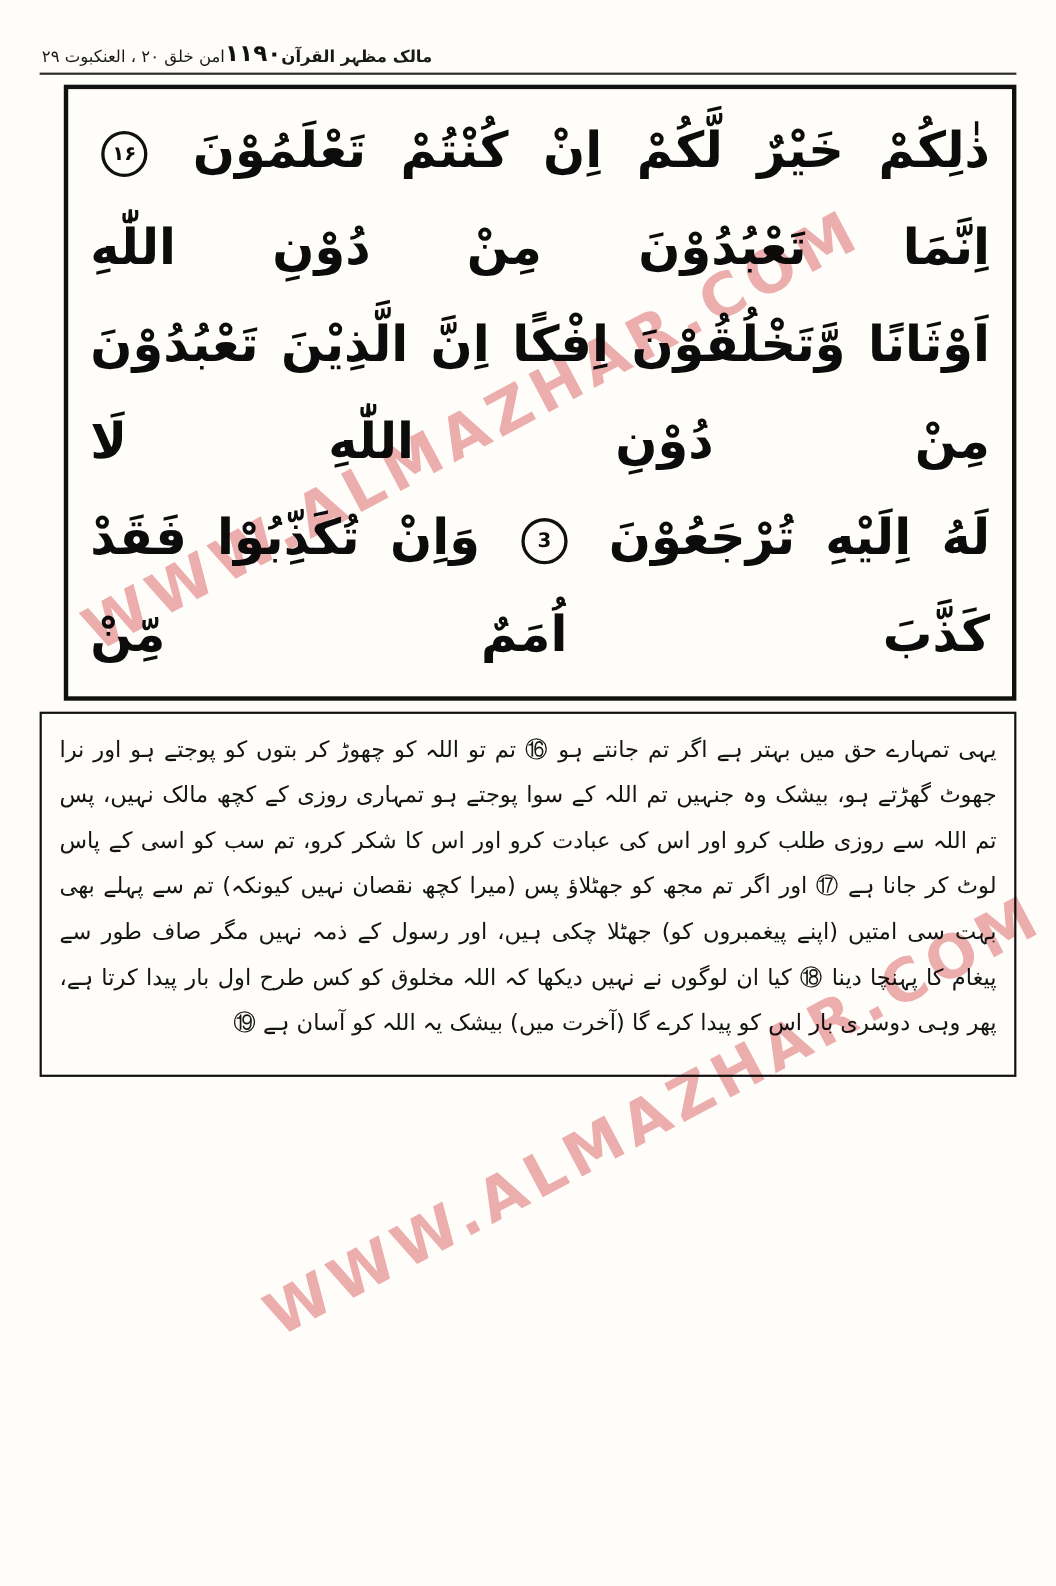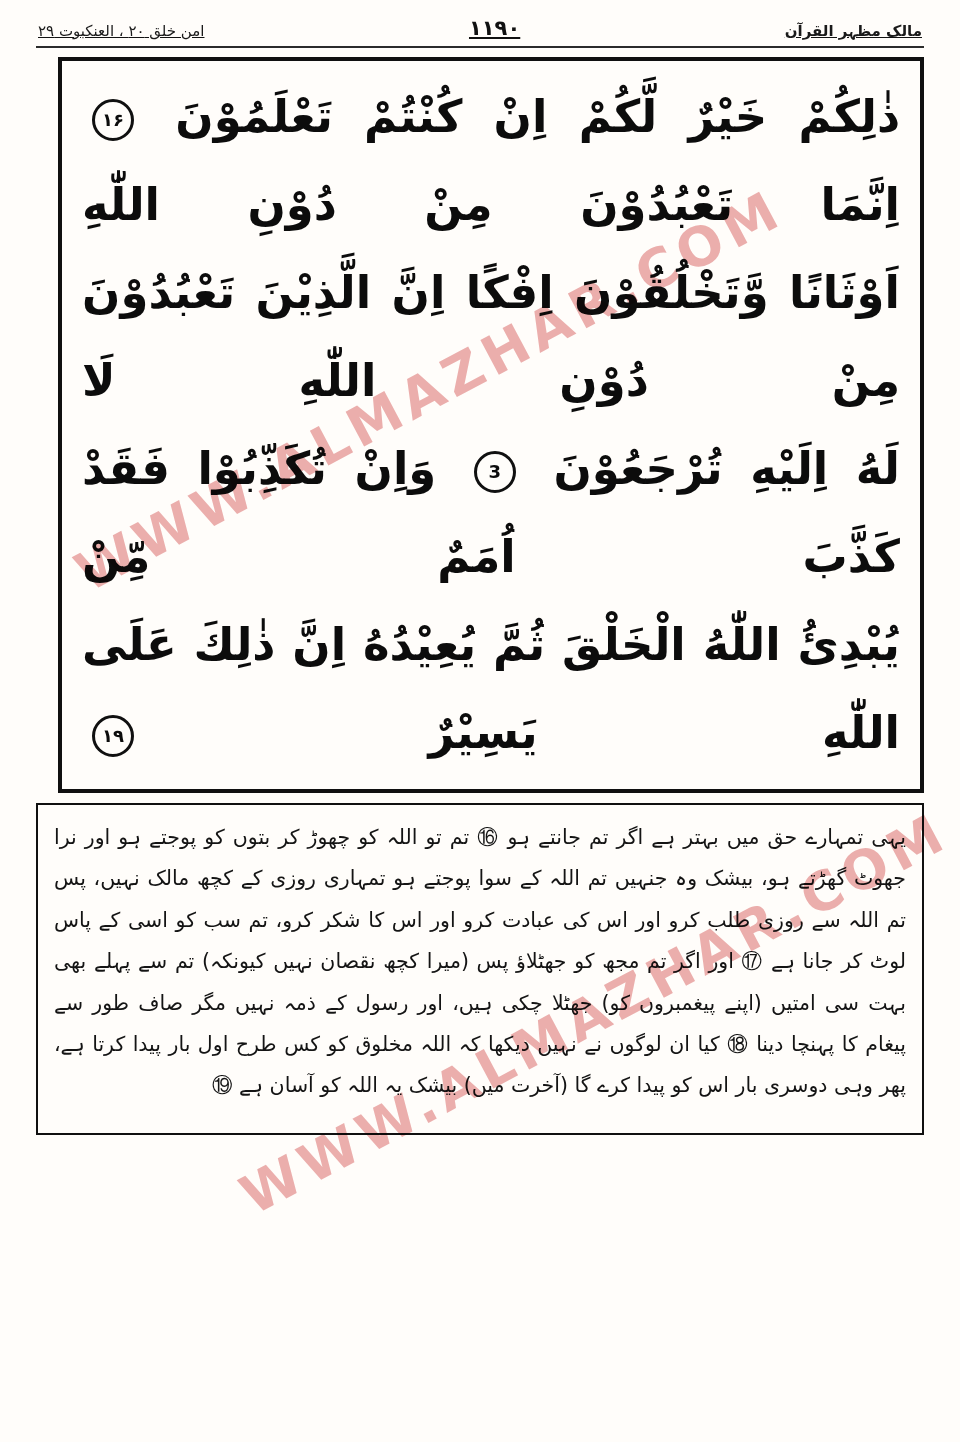--- a/index.html
+++ b/index.html
@@ -20,28 +20,26 @@
     overflow: hidden;
     display: flex;
     flex-direction: column;
     color: #111;
   }
 
   
   .header {
     display: flex;
     direction: ltr;
-    justify-content: space-between;
     align-items: flex-end;
     padding: 2px 2px 3px 2px;
-    text-decoration: underline;
   }
   .h-side { font-size: 15px; color: #1a1a1a; direction: rtl; }
   .h-right { font-weight: bold; }
-  .h-center { font-size: 21px; letter-spacing: 2px; font-weight: bold; }
+  .h-center { font-size: 21px; letter-spacing: 2px; font-weight: bold; margin-top: 20px; }
   .header-rule {
     border-bottom: 2px solid #2b2b2b;
     margin: 3px 0 9px 0;
   }
 
   
   .quran-box {
     border: 4px solid #101010;
     padding: 12px 20px;
     direction: rtl;
@@ -118,20 +116,19 @@
     <div class="h-center">۱۱۹۰</div>
     <div class="h-side h-right">مالک مظہر القرآن</div>
   </header>
 
   <div class="header-rule"></div>
 
   <section class="quran-box" id="quran-box">
       <div class="quran-line"><span>ذٰلِكُمْ خَيْرٌ لَّكُمْ اِنْ كُنْتُمْ تَعْلَمُوْنَ</span> <span class="ayah-marker">۱۶</span> <span>اِنَّمَا تَعْبُدُوْنَ مِنْ دُوْنِ اللّٰهِ</span></div>
       <div class="quran-line"><span>اَوْثَانًا وَّتَخْلُقُوْنَ اِفْكًا اِنَّ الَّذِيْنَ تَعْبُدُوْنَ مِنْ دُوْنِ اللّٰهِ لَا</span></div>
       <div class="quran-line"><span>لَهُ اِلَيْهِ تُرْجَعُوْنَ</span> <span class="ayah-marker">3</span> <span>وَاِنْ تُكَذِّبُوْا فَقَدْ كَذَّبَ اُمَمٌ مِّنْ</span></div>
-      <div class="quran-line"><span>يُبْدِئُ اللّٰهُ الْخَلْقَ ثُمَّ يُعِيْدُهُ اِنَّ ذٰلِكَ عَلَى اللّٰهِ يَسِيْرٌ</span> <span class="ayah-marker">۱۹</span></div>
     </section>
 
   <section class="urdu-box translation-box">
     <p class="urdu-text">یہی تمہارے حق میں بہتر ہے اگر تم جانتے ہو ⑯ تم تو اللہ کو چھوڑ کر بتوں کو پوجتے ہو اور نرا جھوٹ گھڑتے ہو، بیشک وہ جنہیں تم اللہ کے سوا پوجتے ہو تمہاری روزی کے کچھ مالک نہیں، پس تم اللہ سے روزی طلب کرو اور اس کی عبادت کرو اور اس کا شکر کرو، تم سب کو اسی کے پاس لوٹ کر جانا ہے ⑰ اور اگر تم مجھ کو جھٹلاؤ پس (میرا کچھ نقصان نہیں کیونکہ) تم سے پہلے بھی بہت سی امتیں (اپنے پیغمبروں کو) جھٹلا چکی ہیں، اور رسول کے ذمہ نہیں مگر صاف طور سے پیغام کا پہنچا دینا ⑱ کیا ان لوگوں نے نہیں دیکھا کہ اللہ مخلوق کو کس طرح اول بار پیدا کرتا ہے، پھر وہی دوسری بار اس کو پیدا کرے گا (آخرت میں) بیشک یہ اللہ کو آسان ہے ⑲</p>
   </section>
 
 </div>
 
 </body></html>

